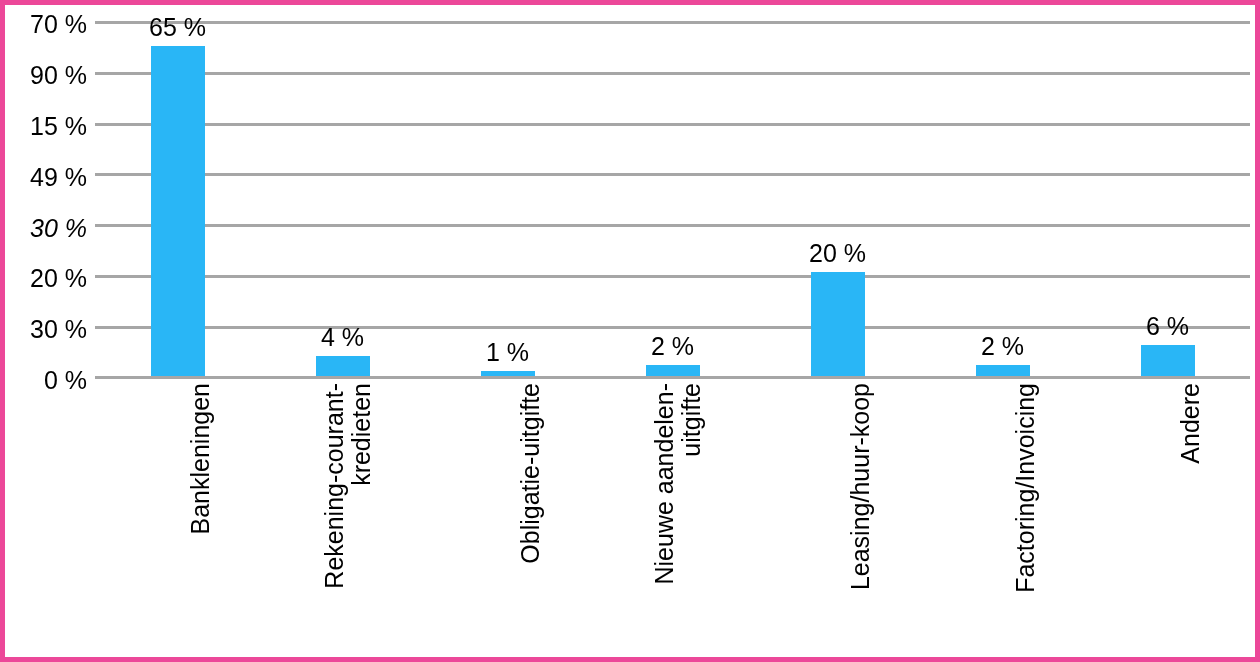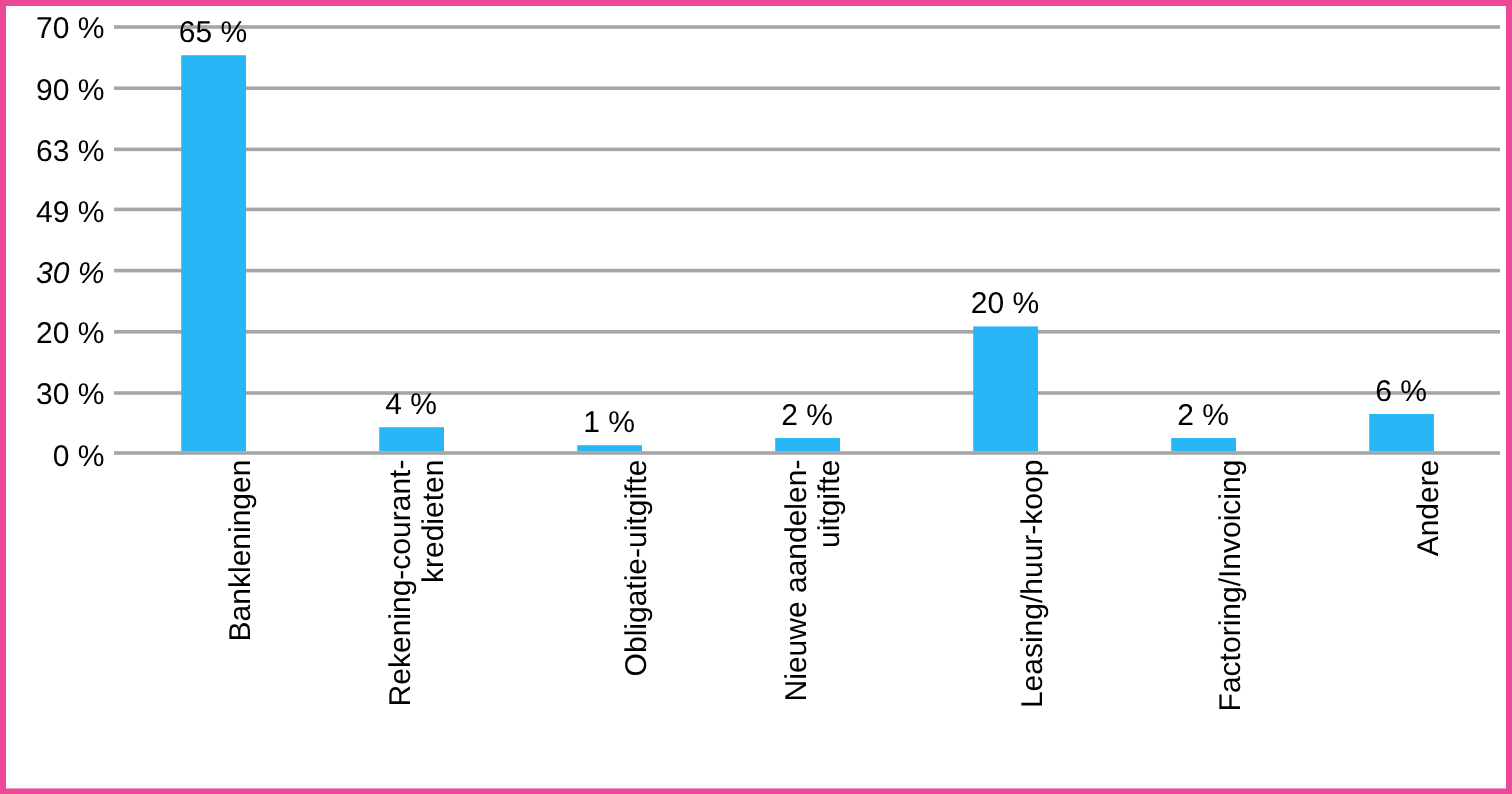--- a/index.html
+++ b/index.html
@@ -113,21 +113,21 @@
   }
 </style>
 </head>
 <body>
 
 <div id="chart-frame">
 
   <div id="y-axis-labels">
     <div class="ytick" style="top:7px;">70 %</div>
     <div class="ytick" style="top:58px;">90 %</div>
-    <div class="ytick" style="top:109px;">63 %</div>
+    <div class="ytick" style="top:109px;">15 %</div>
     <div class="ytick" style="top:160px;">49 %</div>
     <div class="ytick" style="top:211px;font-style:italic;">30 %</div>
     <div class="ytick" style="top:261px;">20 %</div>
     <div class="ytick" style="top:312px;">30 %</div>
     <div class="ytick" style="top:363px;">0 %</div>
   </div>
 
   <div id="plot-area">
 
     <div class="gridline" style="top:2px;"></div>

